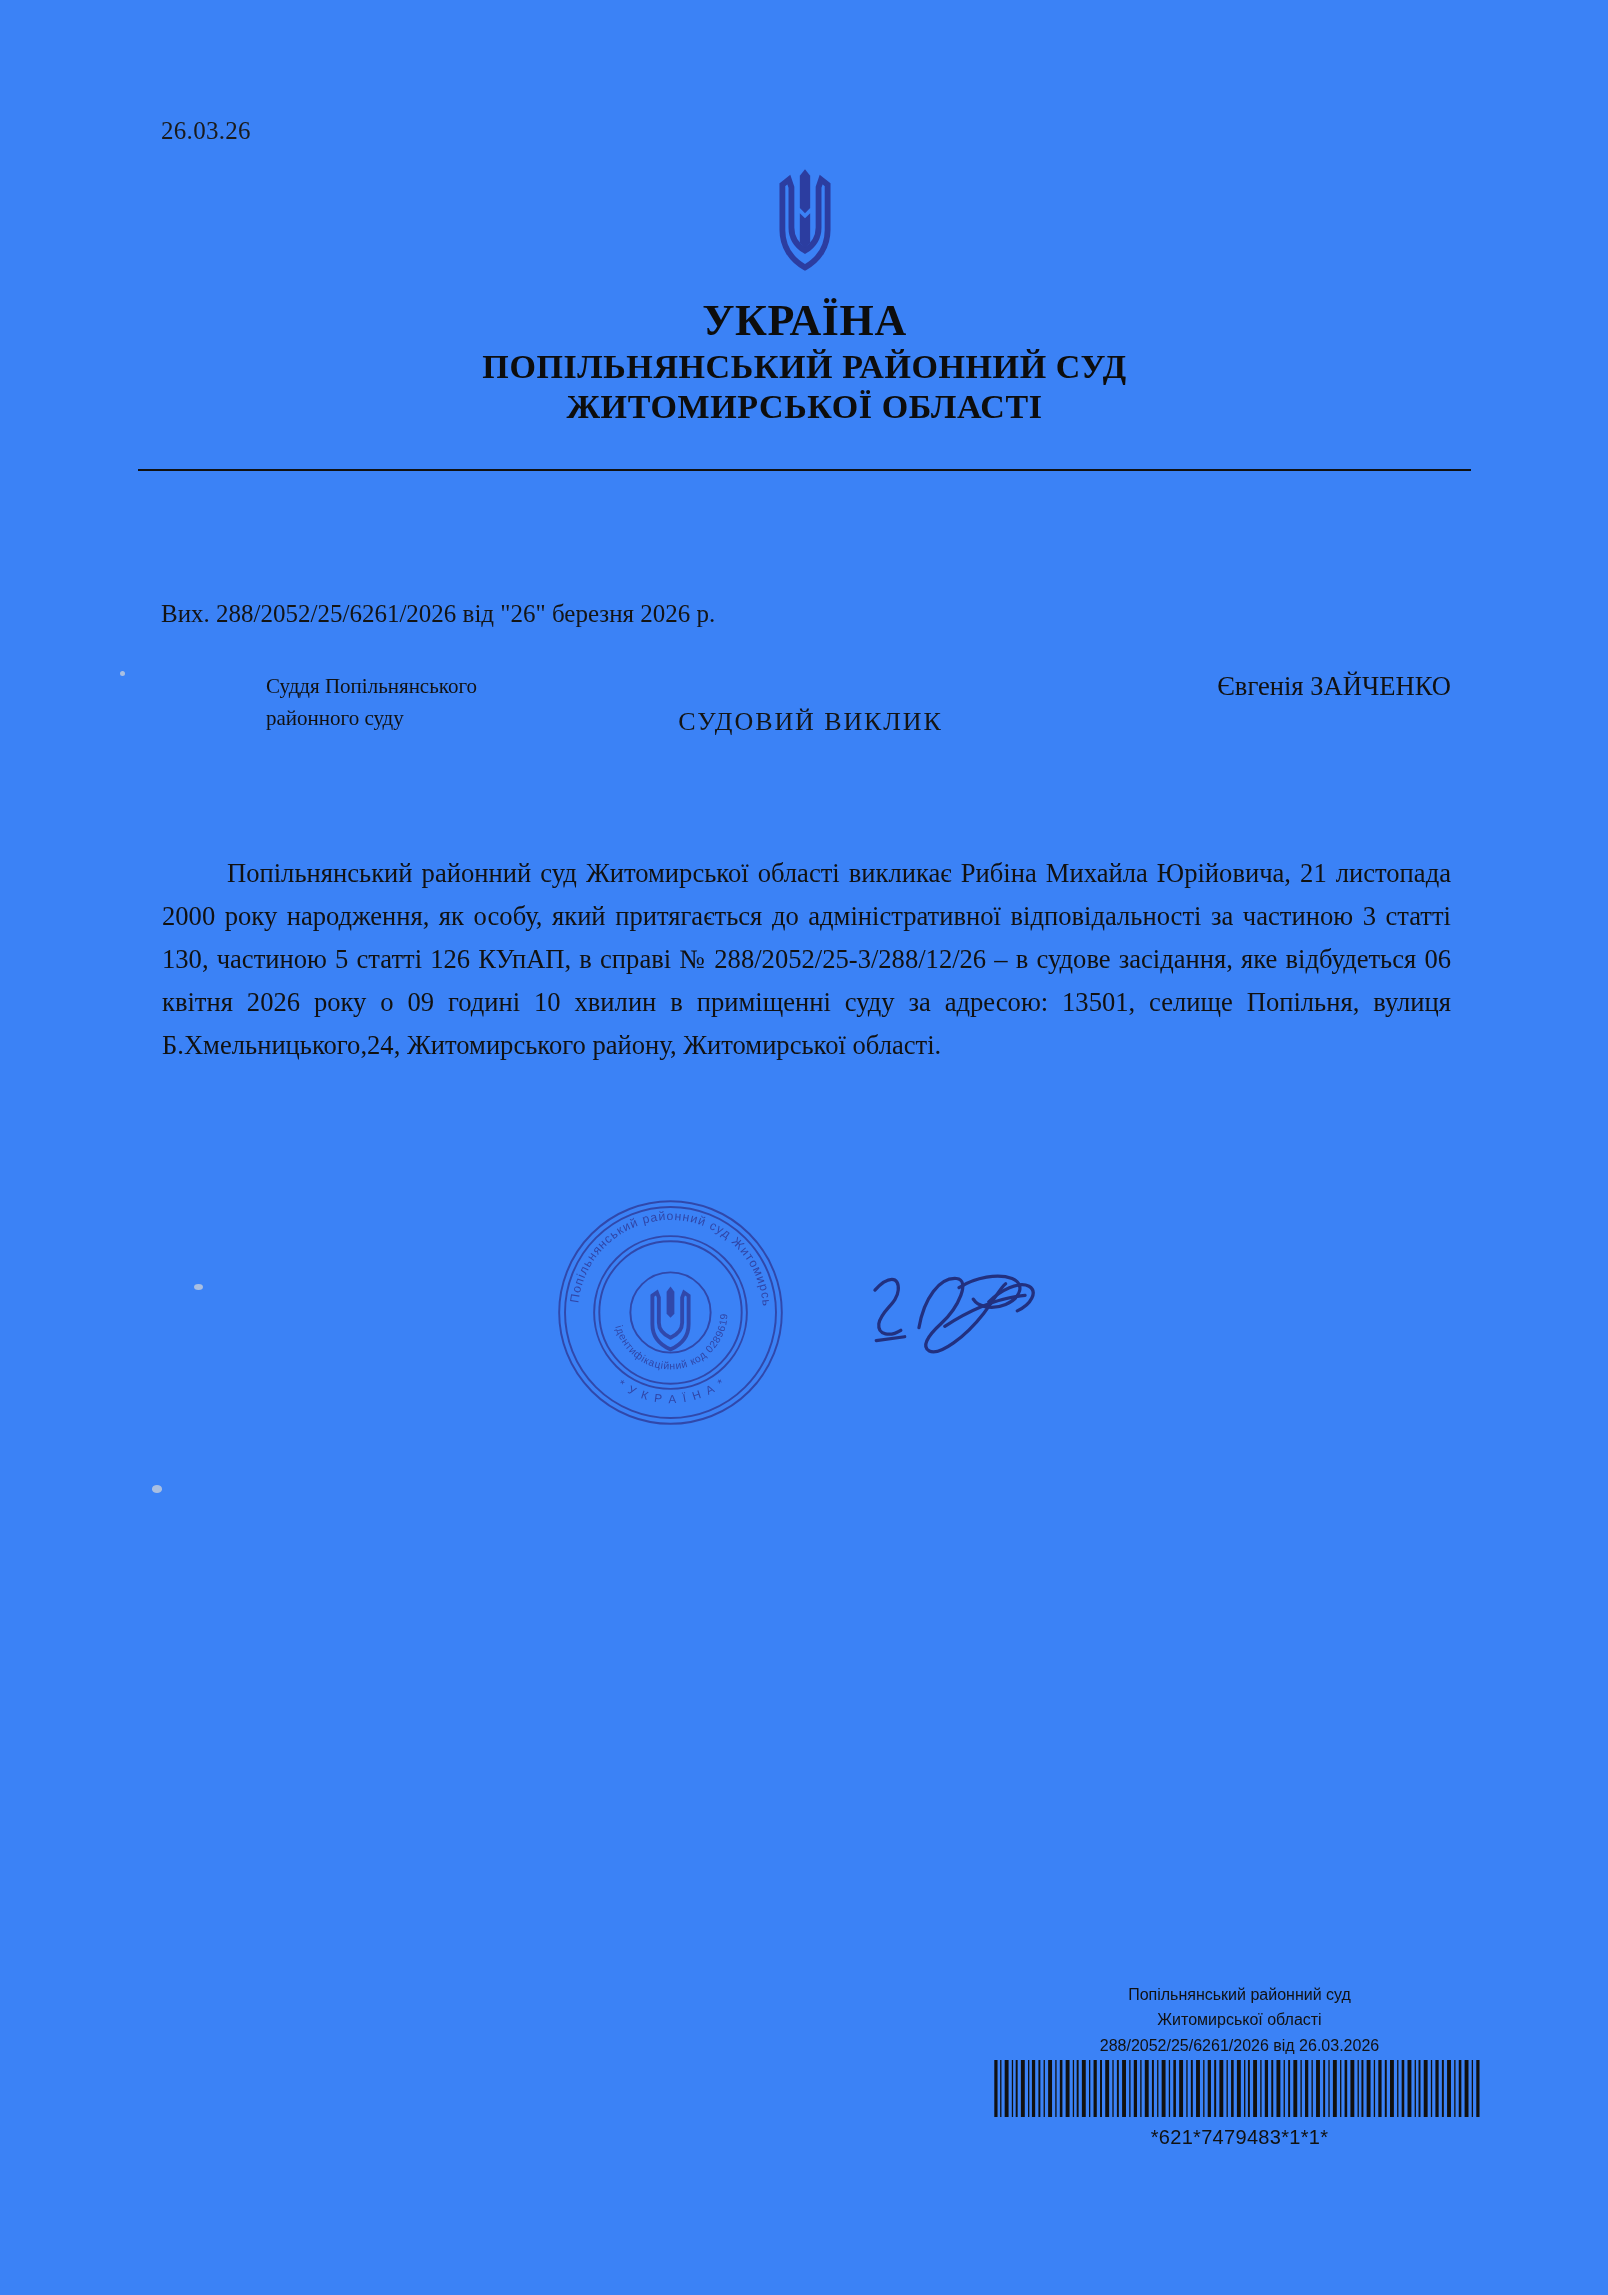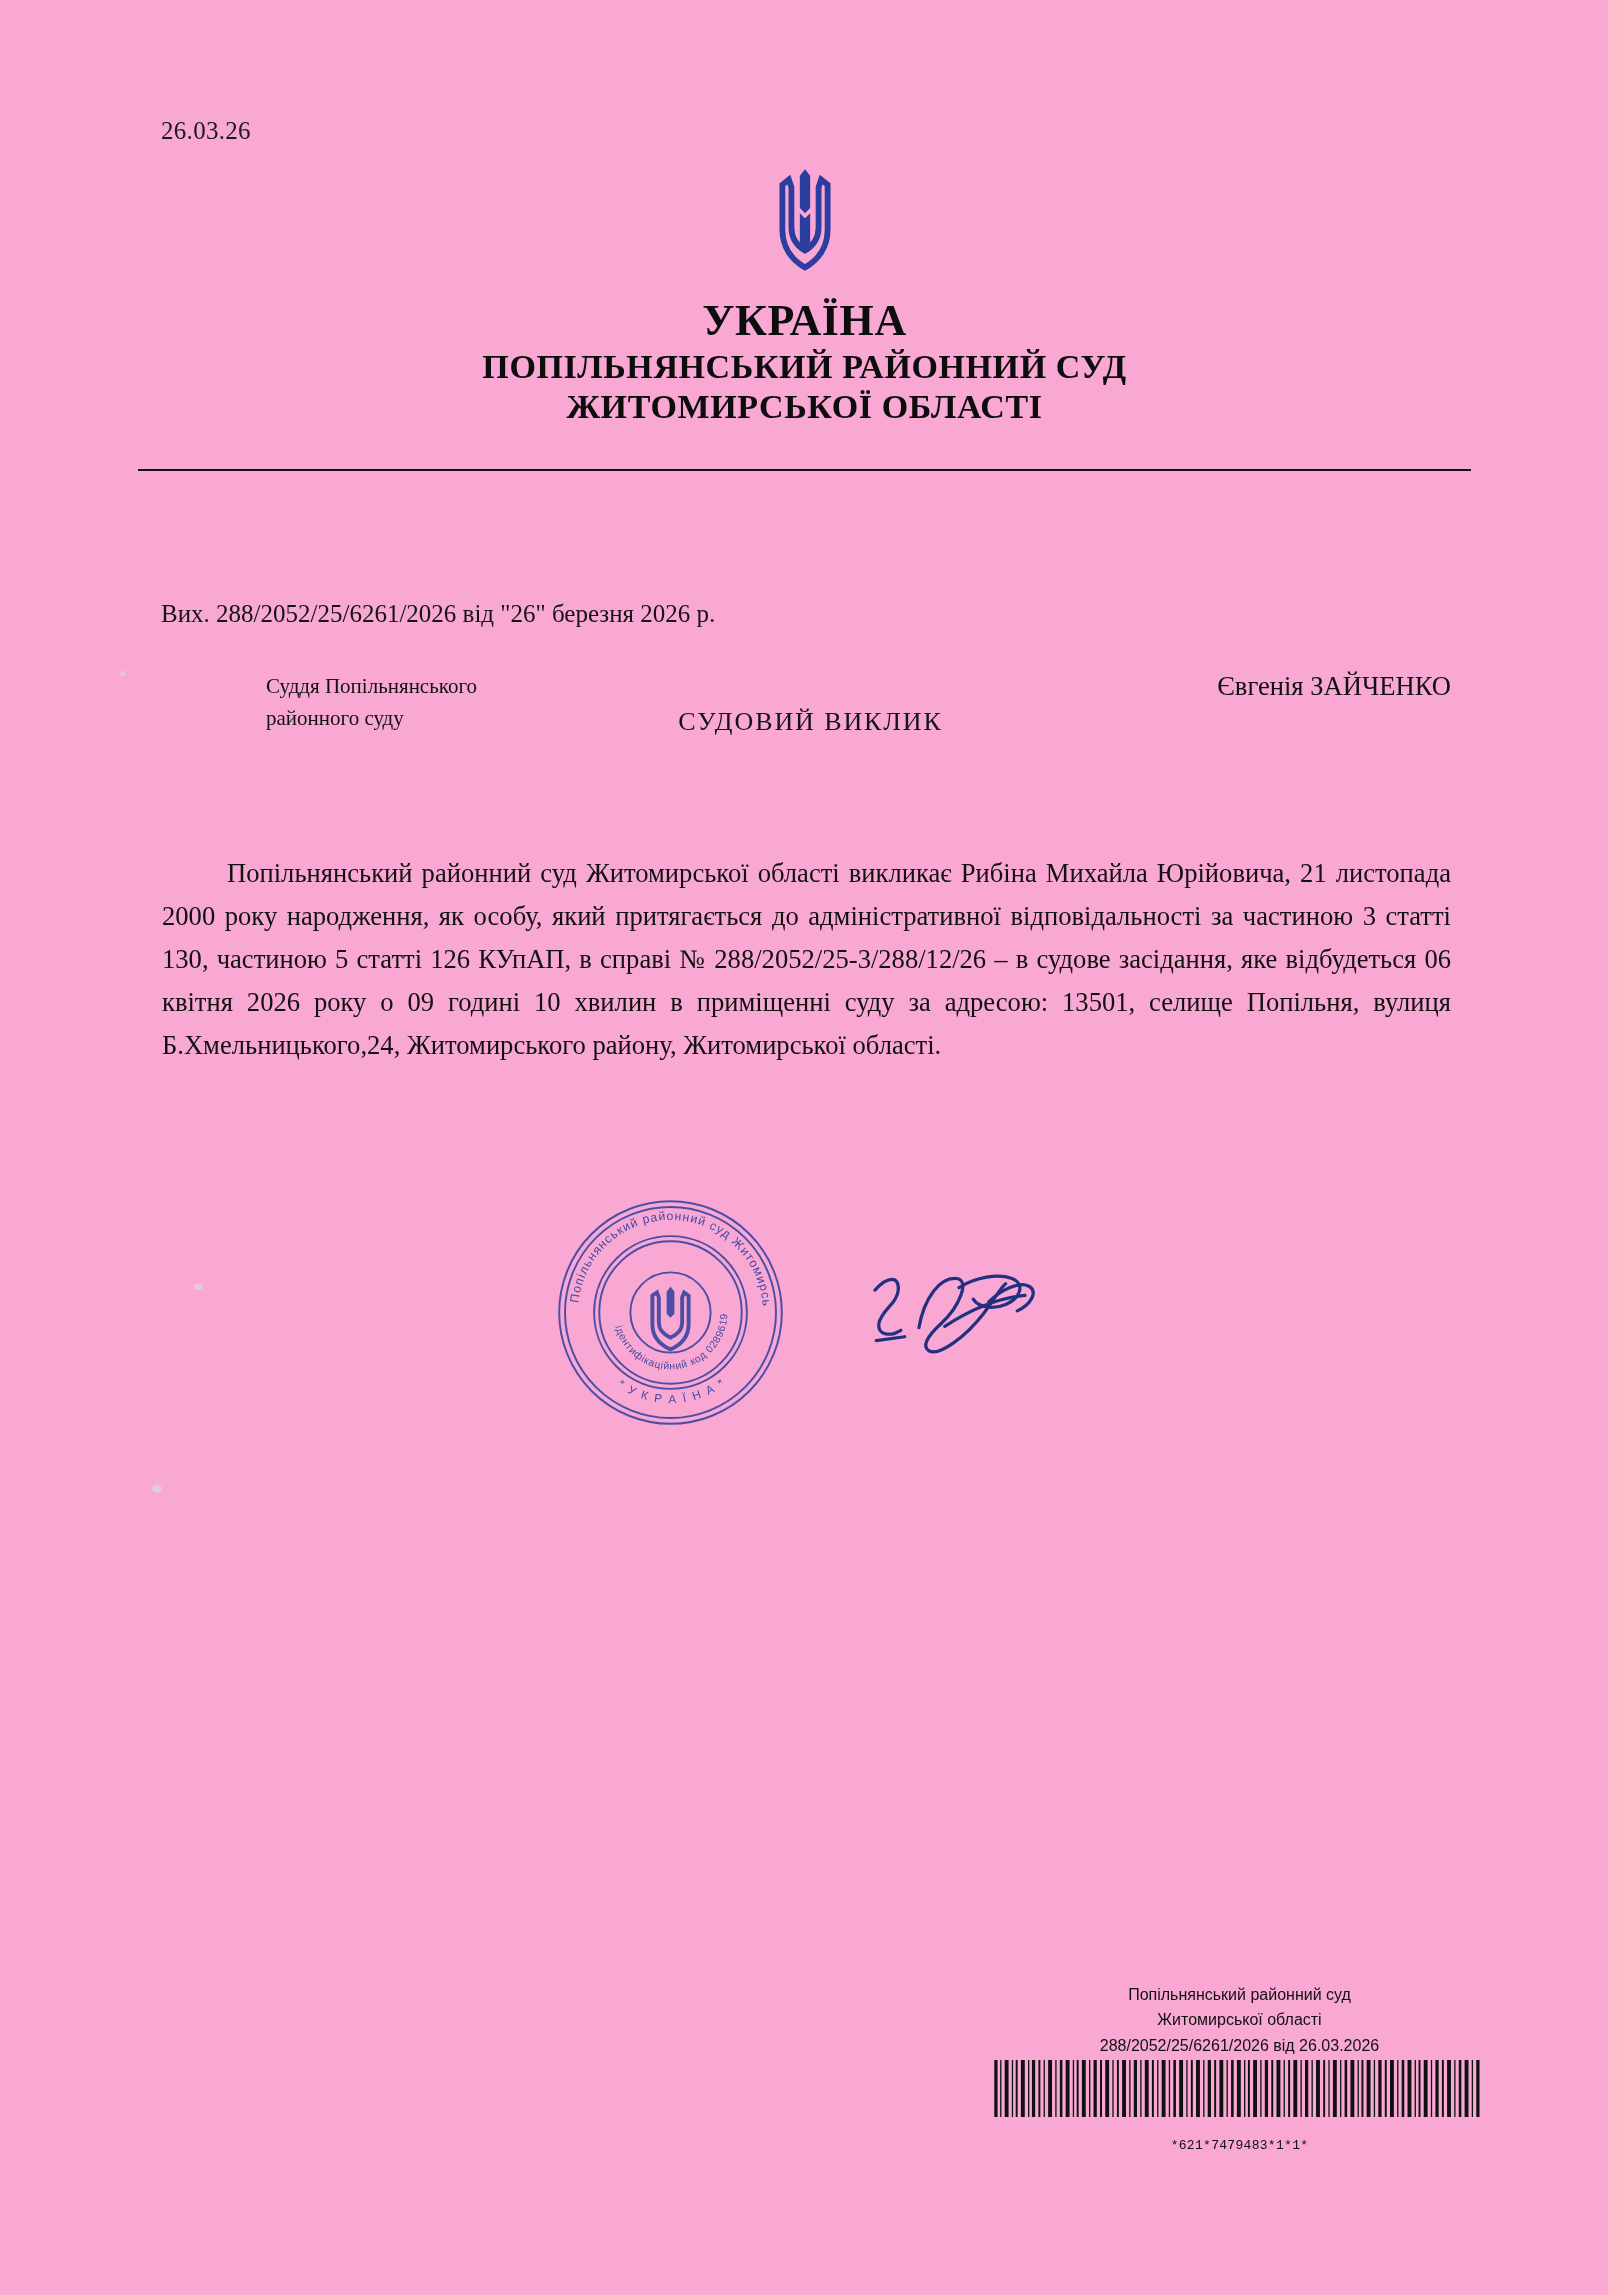--- a/index.html
+++ b/index.html
@@ -8,21 +8,21 @@
     background: #ffffff;
   }
   body {
     font-family: "Liberation Serif", serif;
     color: #111111;
   }
   .page {
     position: relative;
     width: 1609px;
     height: 2295px;
-    background: #f9a8d4;
+    background: #3b82f6;
     overflow: hidden;
   }
   .corner-date {
     position: absolute;
     left: 161px;
     top: 117px;
     font-size: 25px;
     letter-spacing: 0.3px;
     color: #1a1a1a;
   }
@@ -161,25 +161,24 @@
     line-height: 1.35;
     color: #111111;
     margin-bottom: 3.9px;
   }
   .barcode-bars {
     width: 100%;
     height: 57px;
     display: block;
   }
   .barcode-number {
-    font-size: 13px;
-    margin-top: 21px;
+    font-size: 20px;
+    margin-top: 9px;
     color: #111111;
     letter-spacing: 0.3px;
-    font-family: Liberation Mono, monospace;
   }
   .speck {
     position: absolute;
     background: #d8d8d8;
     border-radius: 50%;
     opacity: 0.7;
   }
 </style>
 </head>
 <body>

